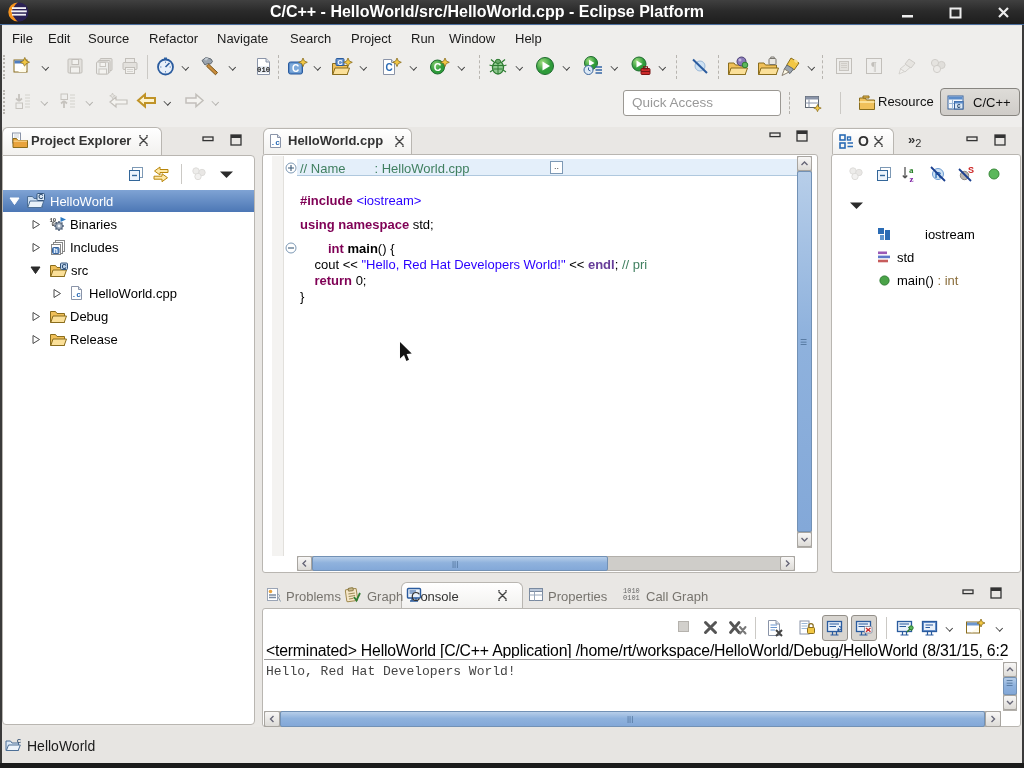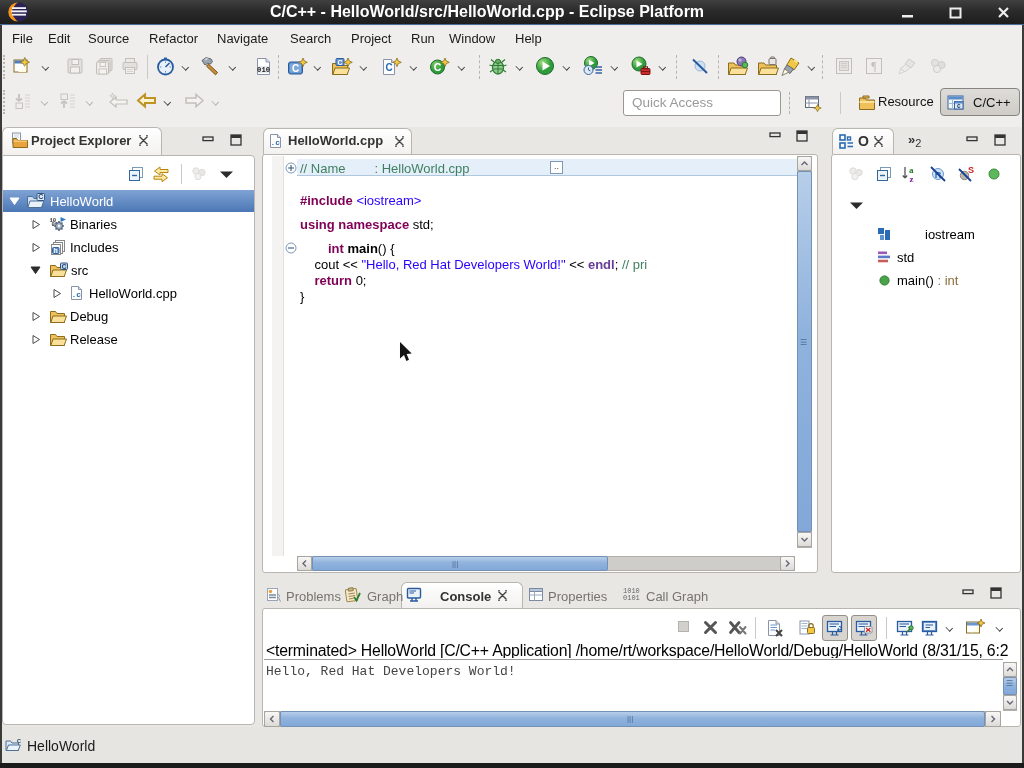--- a/index.html
+++ b/index.html
@@ -598,21 +598,21 @@
   <rect x="5" y="0.8" width="5" height="3" rx="1" fill="#c9b98a" stroke="#8a7a45" transform="rotate(-8 8 8)"></rect>
   <path d="M4.5 6.5 H11 M4.5 9 H11 M4.5 11.5 H9" stroke="#9a8a55" stroke-width="1" transform="rotate(-8 8 8)"></path>
   <path d="M10 10 L12.5 13.5 L16 6" stroke="#2e7d32" stroke-width="1.8" fill="none"></path>
 </svg>
 <div class="titem" style="left:367px;top:589px;color:#77746e;">Graph</div>
 <svg class="abs" style="left:406px;top:587px" width="17" height="16" viewBox="0 0 17 16">
   <rect x="1.5" y="1.5" width="13" height="9.5" rx="1" fill="#e9f1fa" stroke="#2a5b9e" stroke-width="1.4"></rect>
   <path d="M3.5 4 H10 M3.5 6 H8" stroke="#2a5b9e" stroke-width="1.2"></path>
   <path d="M6 11 L6 13.5 M10 11 L10 13.5 M4 14 H12" stroke="#2a5b9e" stroke-width="1.4"></path>
 </svg>
-<div class="titem" style="left:440px;top:589px;color:#333;font-weight:bold;">Console</div>
+<div class="titem" style="left:411px;top:589px;color:#333;font-weight:normal;">Console</div>
 <svg class="abs" style="left:497px;top:590px" width="11" height="11" viewBox="0 0 11 11">
     <path d="M1.5 1.5 L9.5 9.5 M9.5 1.5 L1.5 9.5 M1 0 L3 0 M8 0 L10 0 M1 11 L3 11 M8 11 L10 11" stroke="#444" stroke-width="1.4" fill="none"></path>
   </svg>
 <svg class="abs" style="left:528px;top:587px" width="16" height="16" viewBox="0 0 16 16">
   <rect x="1.5" y="1.5" width="13" height="12" fill="#fff" stroke="#7a8aa0"></rect>
   <rect x="1.5" y="1.5" width="13" height="3" fill="#b9c6d8" stroke="#7a8aa0"></rect>
   <path d="M6.5 4.5 V13.5 M1.5 8 H14.5" stroke="#9aa8bb"></path>
 </svg>
 <div class="titem" style="left:548px;top:589px;color:#77746e;">Properties</div>
 <div class="abs" style="left:623px;top:588px;width:18px;height:14px;font-family:'Liberation Mono',monospace;font-size:7px;line-height:7px;color:#666;letter-spacing:0;">1010<br>0101</div>

